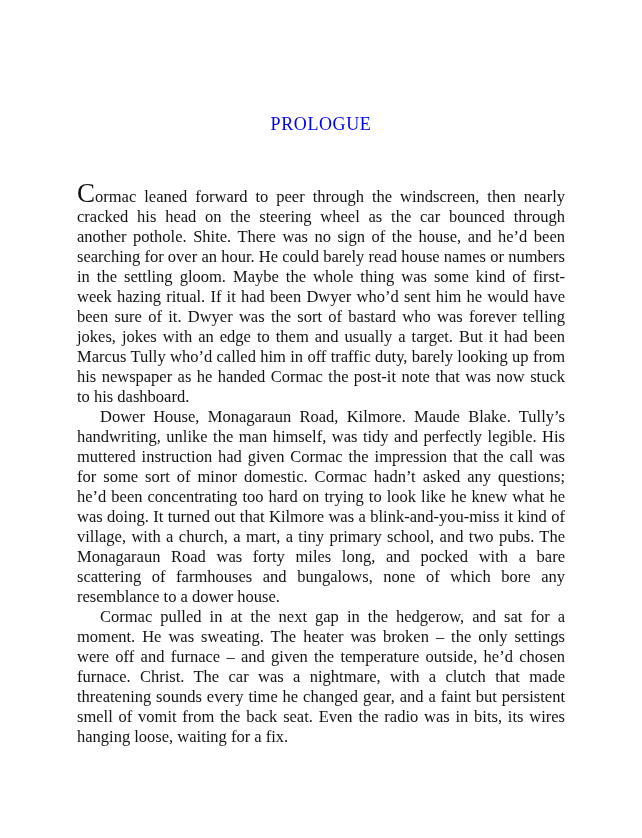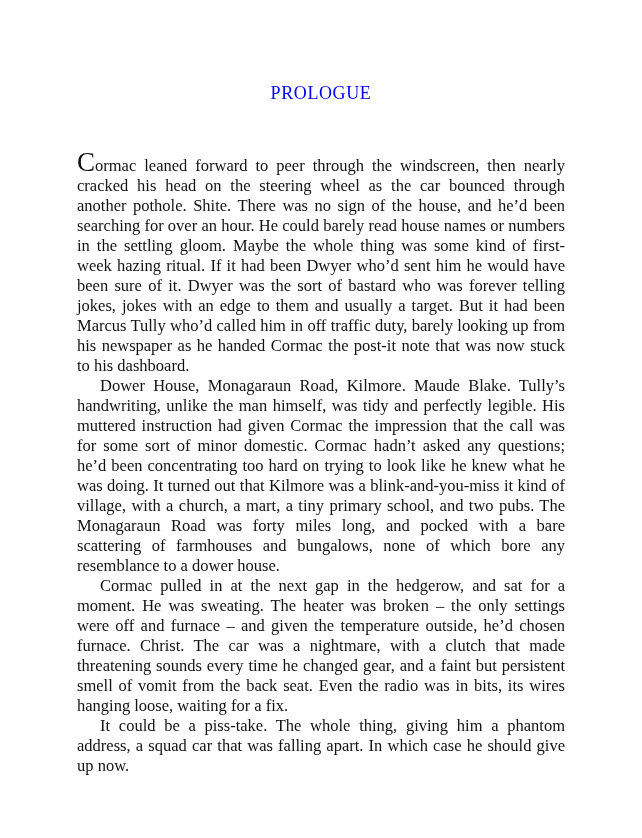--- a/index.html
+++ b/index.html
@@ -9,21 +9,21 @@
   body {
     width: 642px;
     height: 838px;
     background: #ffffff;
     overflow: hidden;
   }
   .book-page {
     box-sizing: border-box;
     width: 642px;
     height: 838px;
-    padding-top: 82px;
+    padding-top: 113px;
     background: #ffffff;
   }
   .chapter-title {
     display: block;
     text-align: center;
     font-family: "Liberation Serif", serif;
     font-size: 18px;
     line-height: 22px;
     font-weight: 400;
     letter-spacing: 0.6px;
@@ -64,16 +64,15 @@
   <a class="chapter-title">PROLOGUE</a>
 
   <div class="text-block">
 
     <p class="first-para"><span class="initial">C</span><span>ormac leaned forward to peer through the windscreen, then nearly cracked his head on the steering wheel as the car bounced through another pothole. Shite. There was no sign of the house, and he’d been searching for over an hour. He could barely read house names or numbers in the settling gloom. Maybe the whole thing was some kind of first-week hazing ritual. If it had been Dwyer who’d sent him he would have been sure of it. Dwyer was the sort of bastard who was forever telling jokes, jokes with an edge to them and usually a target. But it had been Marcus Tully who’d called him in off traffic duty, barely looking up from his newspaper as he handed Cormac the post-it note that was now stuck to his dashboard.</span></p>
 
     <p><span class="lead-italic">Dower House, Monagaraun Road, Kilmore. Maude Blake.</span><span> Tully’s handwriting, unlike the man himself, was tidy and perfectly legible. His muttered instruction had given Cormac the impression that the call was for some sort of minor domestic. Cormac hadn’t asked any questions; he’d been concentrating too hard on trying to look like he knew what he was doing. It turned out that Kilmore was a blink-and-you-miss it kind of village, with a church, a mart, a tiny primary school, and two pubs. The Monagaraun Road was forty miles long, and pocked with a bare scattering of farmhouses and bungalows, none of which bore any resemblance to a dower house.</span></p>
 
     <p><span>Cormac pulled in at the next gap in the hedgerow, and sat for a moment. He was sweating. The heater was broken – the only settings were off and furnace – and given the temperature outside, he’d chosen furnace. Christ. The car was a nightmare, with a clutch that made threatening sounds every time he changed gear, and a faint but persistent smell of vomit from the back seat. Even the radio was in bits, its wires hanging loose, waiting for a fix.</span></p>
 
-    <p><span>It could be a piss-take. The whole thing, giving him a phantom address, a squad car that was falling apart. In which case he should give up now.</span></p>
 
   </div>
 </div>
 
 </body></html>

